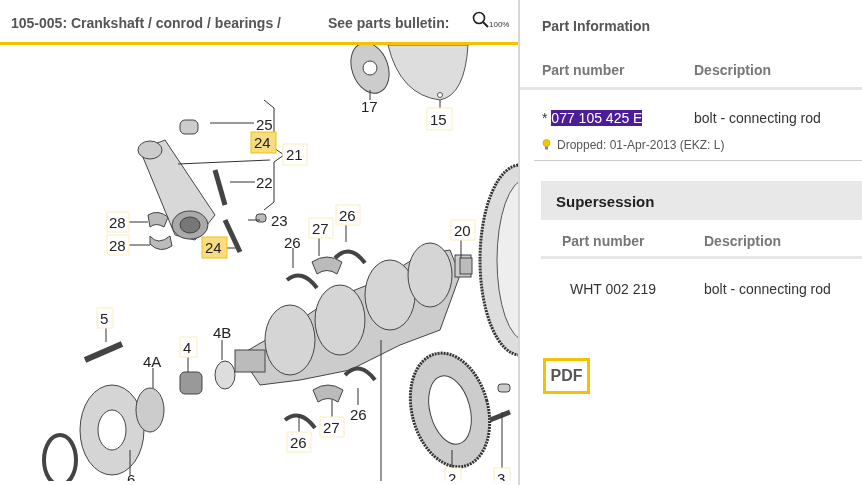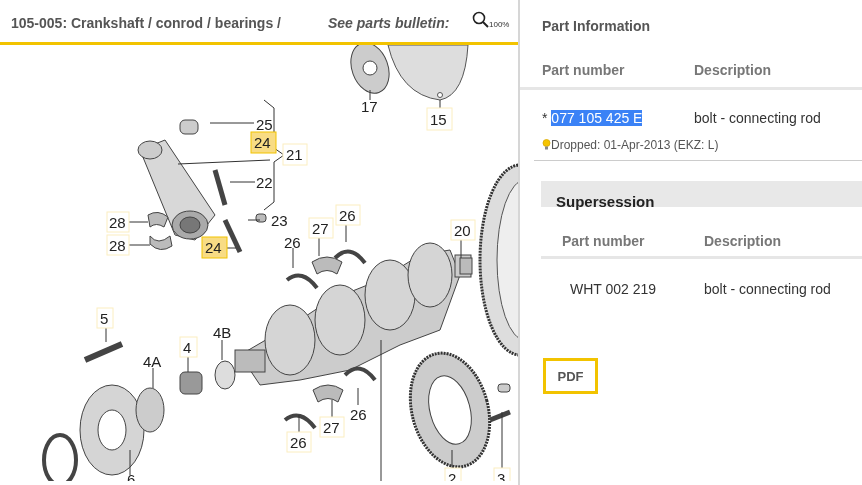--- a/index.html
+++ b/index.html
@@ -1,35 +1,35 @@
 <!DOCTYPE html>
 <html><head>
 <meta charset="utf-8">
 <style>
   html, body { margin:0; padding:0; }
   body { width:862px; height:485px; overflow:hidden; background:#fff; font-family:"Liberation Sans", sans-serif; position:relative; }
   .left { position:absolute; left:0; top:0; width:518px; height:481px; overflow:hidden; background:#fff; }
   .topbar { position:absolute; left:0; top:0; width:518px; height:42px; border-bottom:3px solid #f2c300; background:#fff; z-index:2; }
   .crumb { position:absolute; left:11px; top:15px; font-size:14px; font-weight:bold; color:#555; }
-  .bulletin { position:absolute; left:328px; top:15px; font-size:14px; font-weight:bold; color:#555;font-style:italic; }
+  .bulletin { position:absolute; left:328px; top:15px; font-size:14px; font-weight:bold; color:#555; }
   .zoomctl { position:absolute; left:472px; top:11px; display:flex; align-items:flex-end; cursor:pointer; }
   .zoomctl .pct { font-size:8px; color:#333; margin-left:-1px; margin-bottom:0; }
   .diagram { position:absolute; left:0; top:45px; width:518px; height:440px; }
   .divider { position:absolute; left:518px; top:0; width:2px; height:485px; background:#d6d6d6; }
   .right { position:absolute; left:520px; top:0; width:342px; height:485px; background:#fff; }
   .pi-title { position:absolute; left:22px; top:18px; font-size:14px; font-weight:bold; color:#555; }
   .th { position:absolute; font-size:14px; color:#777;font-weight:bold; }
   .hrule { position:absolute; height:3px; background:#e6e6e6; }
   .thinrule { position:absolute; height:1px; background:#ccc; }
   .cell { position:absolute; font-size:14px; color:#333; }
-  .sel { background:#3b82f6; color:#fff; }
-  .dropped { position:absolute; left:22px; top:138px; font-size:12px; color:#555; display:flex; align-items:center; }
-  .sup-head { position:absolute; left:21px; top:181px; width:321px; height:26px; background:#e8e8e8; }
+  .sel { background:#4c1d95; color:#fff; }
+  .dropped { position:absolute; left:22px; top:138px; font-size:12px; color:#555; display:flex; align-items:center; gap:6px; }
+  .sup-head { position:absolute; left:21px; top:181px; width:321px; height:39px; background:#e8e8e8; }
   .sup-title { position:absolute; left:15px; top:12px; font-size:15px; font-weight:bold; color:#222; }
-  .pdf-btn { position:absolute; left:23px; top:358px; width:55px; height:36px; border:3px solid #f2c300; box-sizing:border-box; background:#fff; display:flex; align-items:center; justify-content:center; font-size:13px; font-weight:bold; color:#555; cursor:pointer; }
+  .pdf-btn { position:absolute; left:23px; top:358px; width:47px; height:36px; border:3px solid #f2c300; box-sizing:border-box; background:#fff; display:flex; align-items:center; justify-content:center; font-size:16px; font-weight:bold; color:#555; cursor:pointer; }
   .callout { font-family:"Liberation Sans", sans-serif; font-size:15px; fill:#222; }
 </style>
 </head>
 <body>
 
 <div class="left">
   <div class="topbar">
     <span class="crumb">105-005: Crankshaft / conrod / bearings /</span>
     <span class="bulletin">See parts bulletin:</span>
     <div class="zoomctl">

